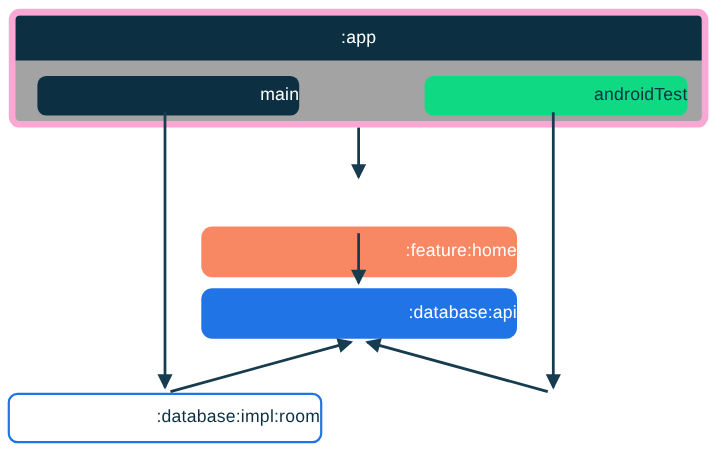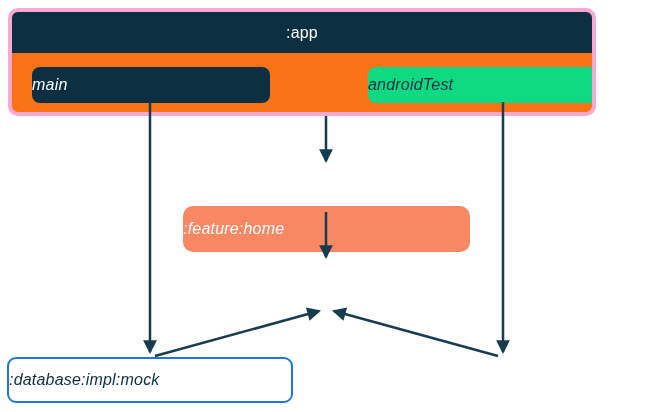--- a/index.html
+++ b/index.html
@@ -14,64 +14,63 @@
     height: 412px;
     background: #ffffff;
     overflow: hidden;
   }
 
   
   .app-container {
     position: absolute;
     left: 8px;
     top: 8px;
-    width: 588px;
+    width: 636px;
     height: 108px;
     box-sizing: border-box;
-    border: 4px solid #f9a8d4;
+    border: 6px solid #f9a8d4;
     border-radius: 10px;
-    background: #f97316;
+    background: #a3a3a3;
     overflow: hidden;
     z-index: 1;
   }
   .app-header {
     height: 41px;
     background: #0c3042;
     color: #ffffff;
     font-size: 16px;
     display: flex;
     align-items: center;
     justify-content: center;
     letter-spacing: 0.2px;
   }
 
   .node {
     position: absolute;
     box-sizing: border-box;
     display: flex;
     align-items: center;
-    justify-content: flex-start;
+    justify-content: flex-end;
     font-size: 16px;
     letter-spacing: 0.2px;
     z-index: 2;
-    font-style: italic;
   }
 
   
   .chip-main {
     left: 20px;
     top: 55px;
     width: 238px;
     height: 36px;
     background: #0c3042;
     color: #ffffff;
     border-radius: 8px;
   }
   .chip-androidtest {
-    left: 356px;
+    left: 372px;
     top: 55px;
     width: 239px;
     height: 36px;
     background: #0fd983;
     color: #0c3042;
     border-radius: 8px;
   }
 
   
   .node-feature-home {
@@ -143,23 +142,26 @@
     </div>
     <div class="node chip-androidtest">
       <span>androidTest</span>
     </div>
   </div>
 
   <div class="node node-feature-home">
     <span>:feature:home</span>
   </div>
 
+  <div class="node node-database-api">
+    <span>:database:api</span>
+  </div>
 
   <div class="node node-impl node-impl-room">
-    <span>:database:impl:mock</span>
+    <span>:database:impl:room</span>
   </div>
 
 
   <svg class="edges-svg" viewBox="0 0 652 412" xmlns="http://www.w3.org/2000/svg">
     <defs>
       <marker id="arrowhead" viewBox="0 0 10 10" refX="8.5" refY="5" markerWidth="6.5" markerHeight="5.5" orient="auto-start-reverse">
         <path d="M0,0 L10,5 L0,10 z" fill="#173c4f"></path>
       </marker>
     </defs>
     <line x1="150" y1="102" x2="150" y2="352" marker-end="url(#arrowhead)"></line>

